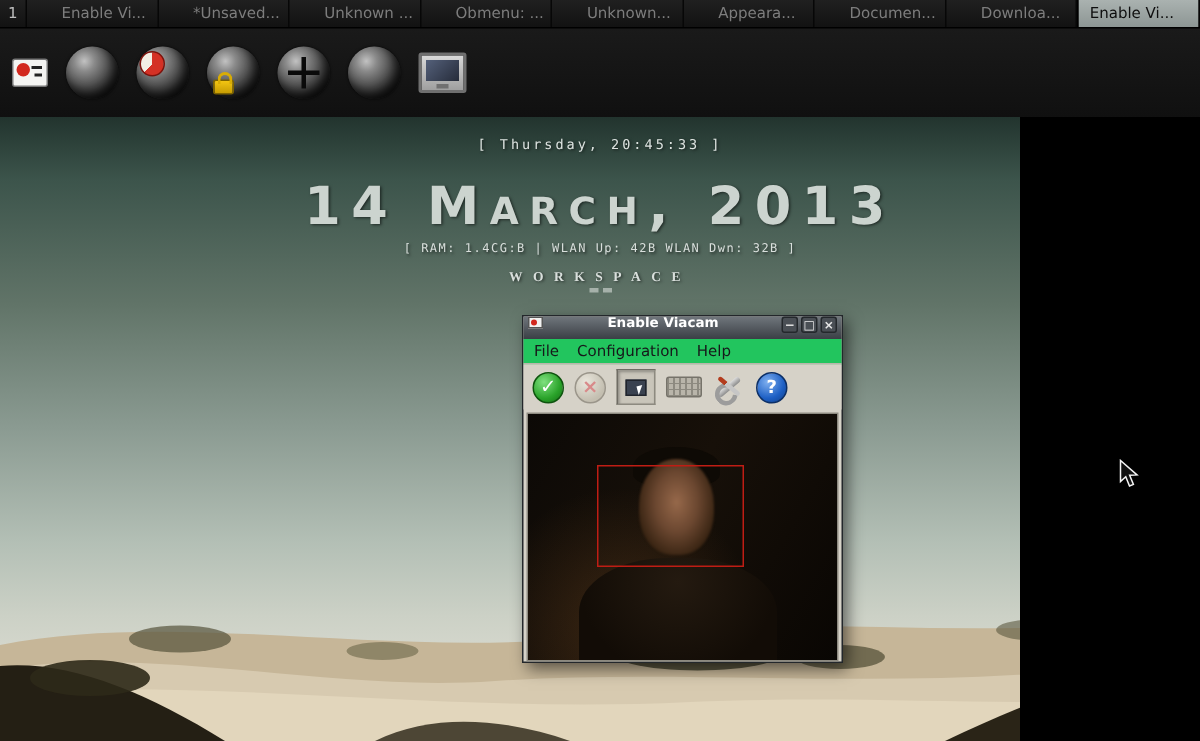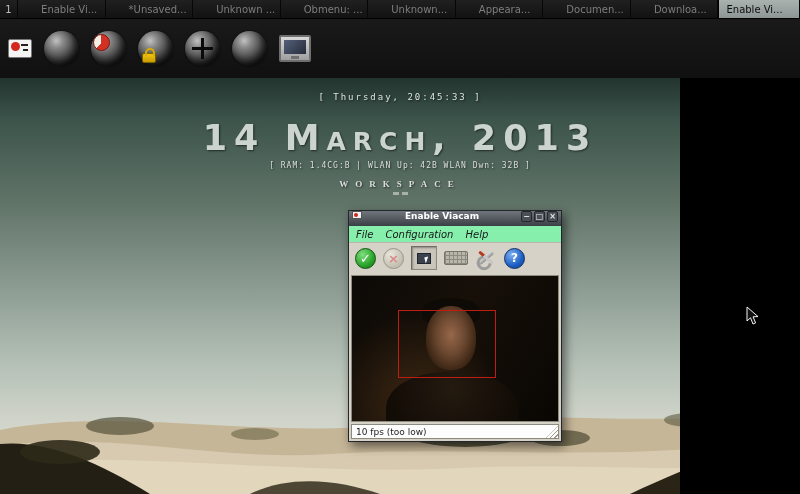--- a/index.html
+++ b/index.html
@@ -71,21 +71,21 @@
     display:flex; align-items:flex-start; padding:0 3px; color:#fff; font-size:9px; font-weight:bold; }
   .title-ico { width:10px; height:8px; background:#f2f2f2; border:1px solid #555;
     position:relative; margin-right:3px; flex:0 0 auto; }
   .title-ico:before { content:""; position:absolute; left:1px; top:1px; width:4px; height:4px;
     border-radius:50%; background:#d2281e; }
   .title-text { flex:1; text-align:center; overflow:hidden; white-space:nowrap; }
   .tbtn { width:11px; height:11px; margin-left:2px; display:flex; align-items:center;
     justify-content:center; font-size:8px; color:#e8e8e8; background:#4a4f55;
     border:1px solid #24282c; border-radius:2px; line-height:1; }
   .menubar { height:17px; display:flex; align-items:center; gap:12px; padding:0 7px;
-    font-size:10px; color:#16181a; background:#86efac; border-bottom:1px solid #b9b5ab;font-style:italic; }
+    font-size:10px; color:#16181a; background:#22c55e; border-bottom:1px solid #b9b5ab; }
   .menubar span { text-decoration:none; }
   .wtoolbar { height:30px; display:flex; align-items:center; gap:7px; padding:0 6px;
     background:#d6d2c8; }
   .round-ico { width:21px; height:21px; border-radius:50%; display:flex; align-items:center;
     justify-content:center; font-size:13px; font-weight:bold; color:#fff; }
   .ico-check { background:radial-gradient(circle at 35% 30%, #7fe07f, #2aa32a 60%, #156d15); border:1px solid #0e540e; }
   .ico-stop { background:radial-gradient(circle at 35% 30%, #e9e6dc, #c3beb0 70%); border:1px solid #9a958a; color:#d88a8a; }
   .btn-pressed { width:26px; height:24px; background:#c9c5ba; border:1px solid #8d8a80;
     border-top-color:#6f6c64; border-left-color:#6f6c64; box-shadow:inset 1px 1px 2px rgba(0,0,0,.3);
     display:flex; align-items:center; justify-content:center; position:relative; }
@@ -222,22 +222,18 @@
         <span class="driver"></span>
       </span>
       <span class="round-ico ico-help">?</span>
     </div>
     <div class="video">
       <div class="torso"></div>
       <div class="hair"></div>
       <div class="face"></div>
       <div class="track-box"></div>
     </div>
-    <div class="statusbar">
-      <span>10 fps (too low)</span>
-      <span class="grip"></span>
-    </div>
   </div>
 </div>
 
 <svg class="cursor" width="14" height="20" viewBox="0 0 14 20">
   <path d="M1,1 L1,15 L4.5,11.8 L7,18 L9.6,16.9 L7.1,10.8 L12,10.6 Z" fill="#111" stroke="#f5f5f5" stroke-width="1"></path>
 </svg>
 
 </body></html>

